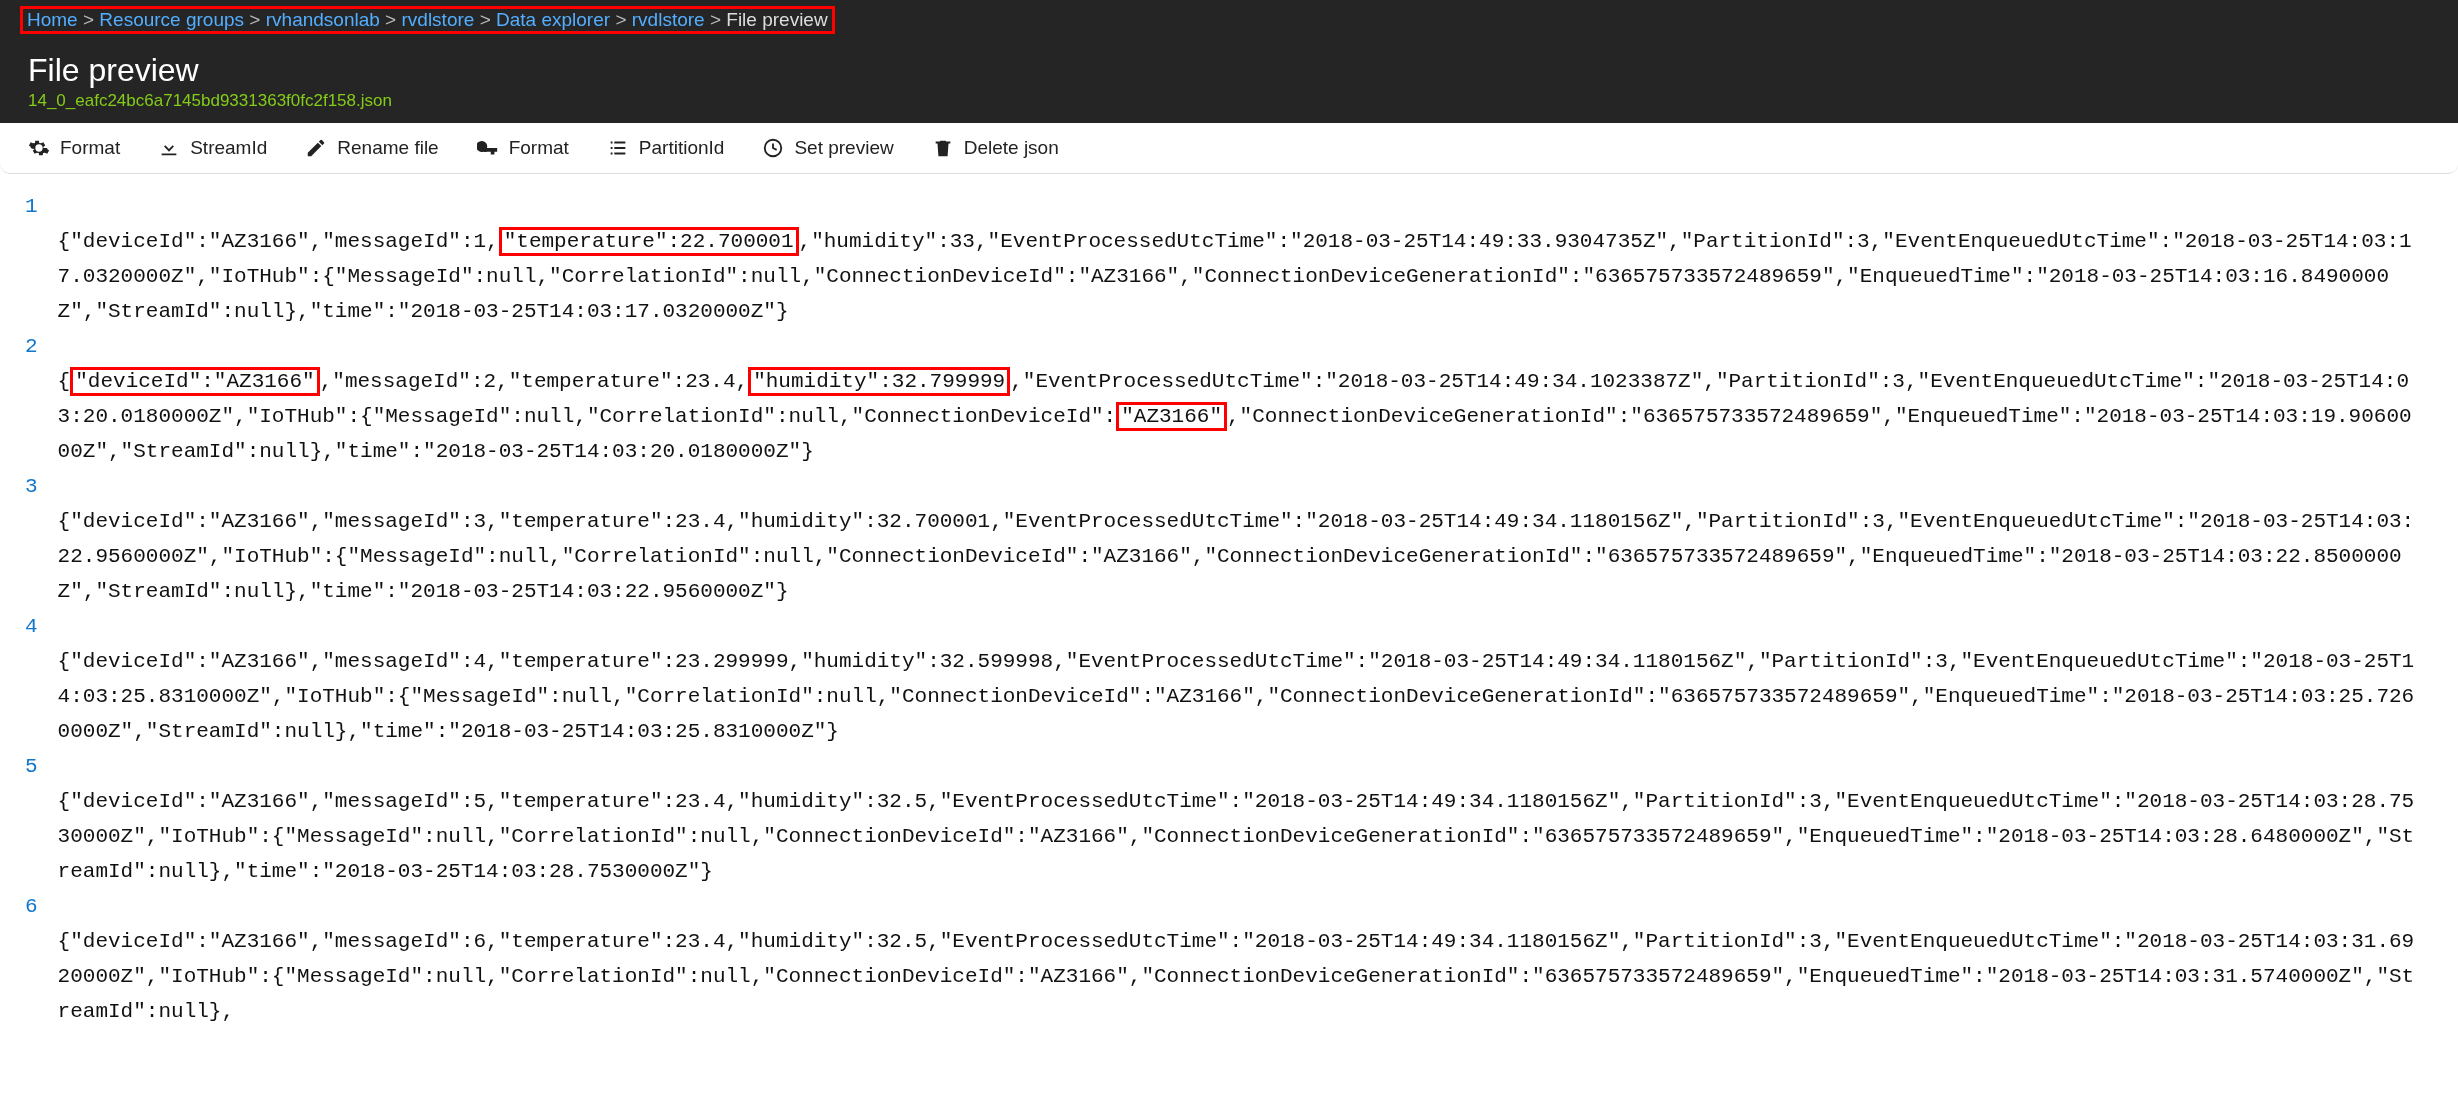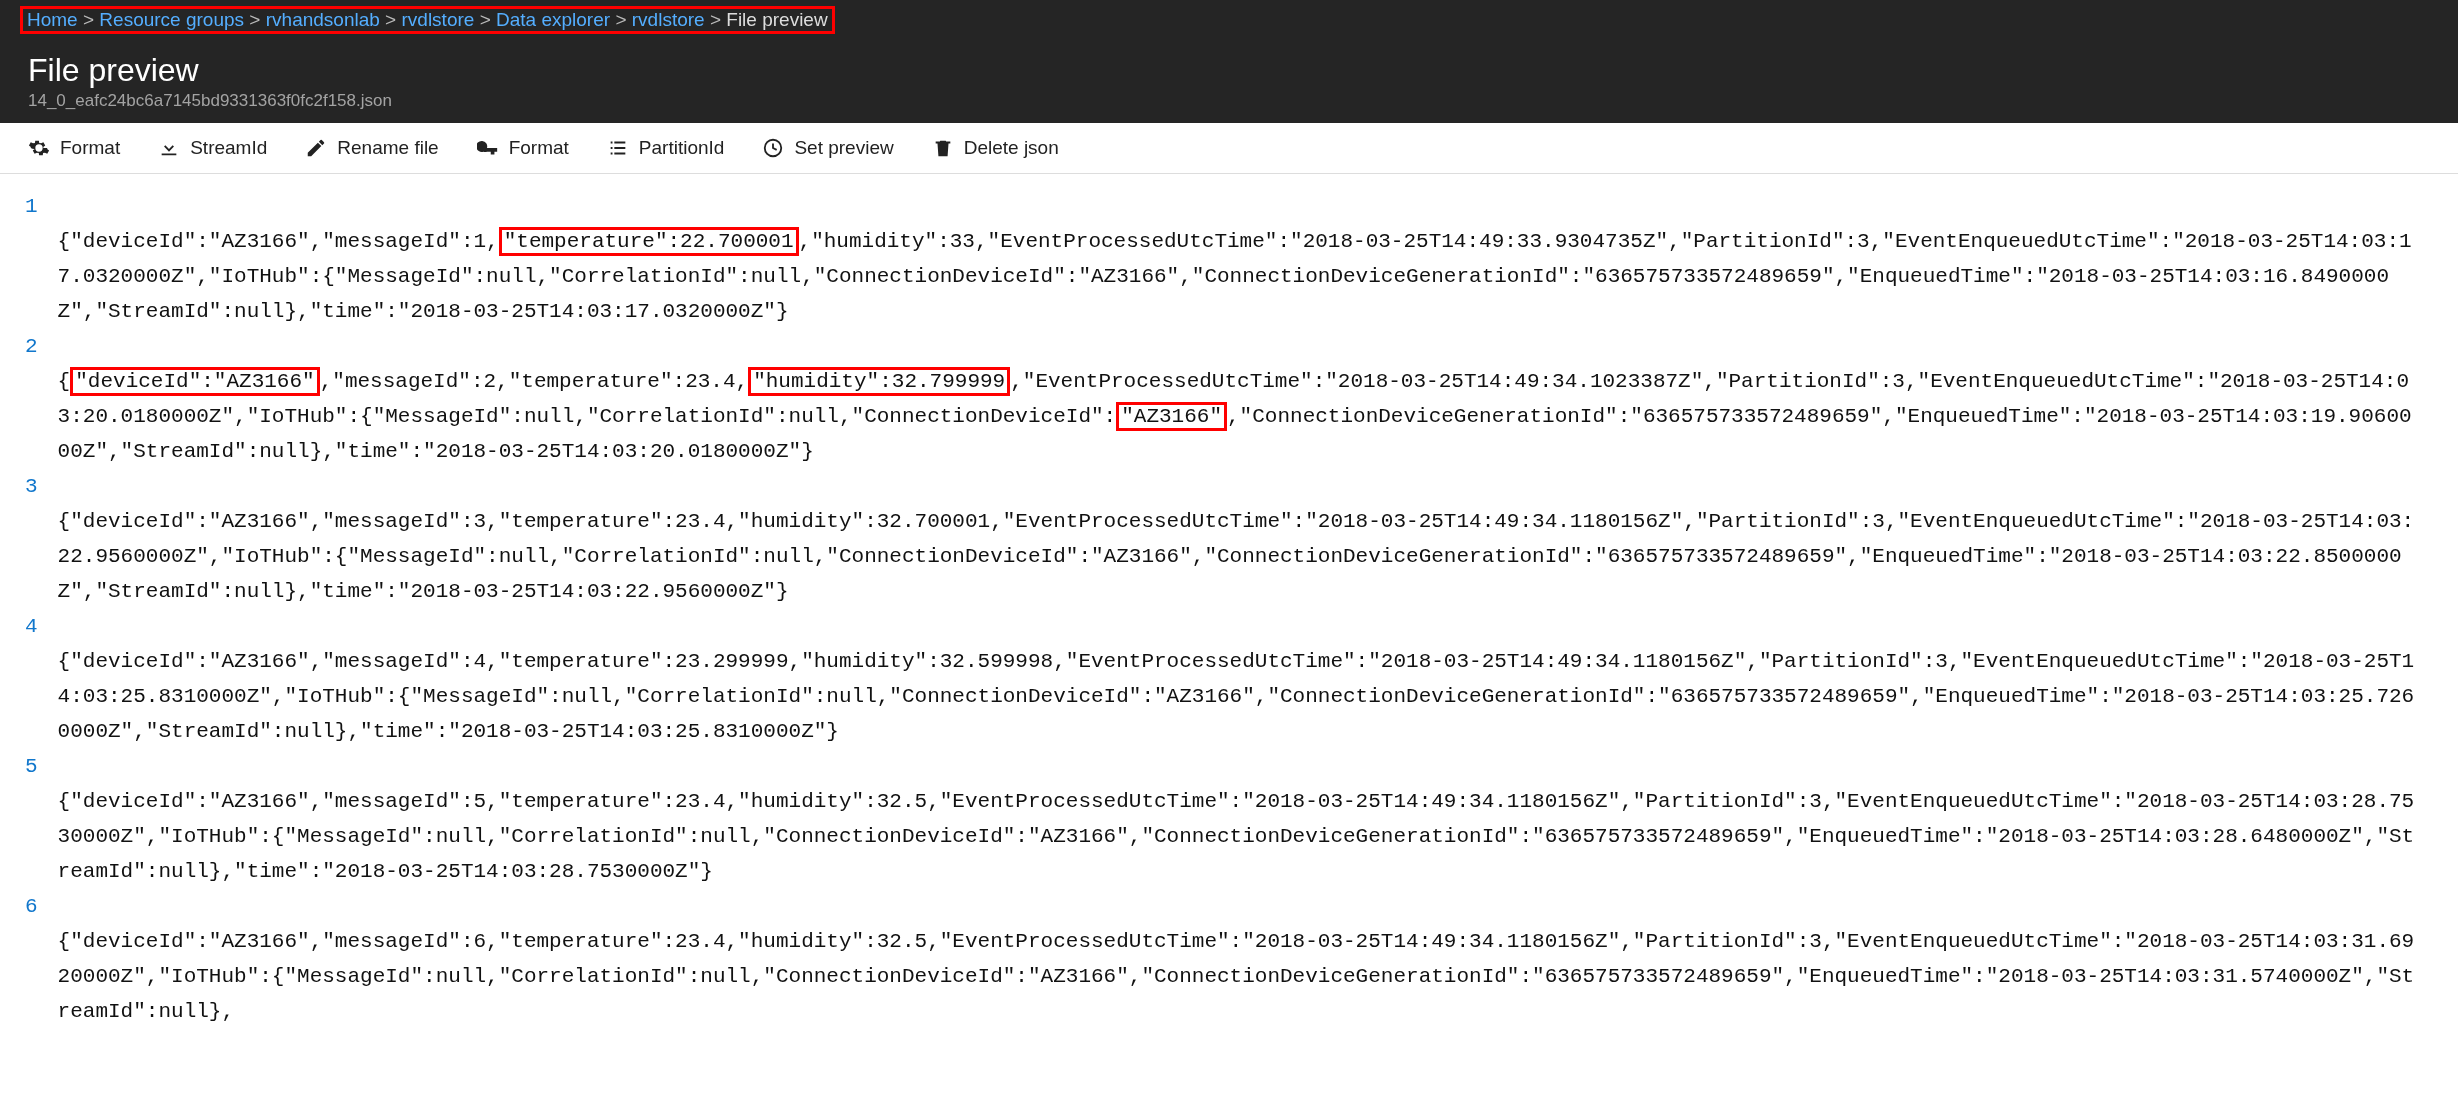--- a/index.html
+++ b/index.html
@@ -26,29 +26,30 @@
   .highlight-red {
     border: 3px solid #ff0000;
     padding: 0 4px;
   }
   .header {
     background: #252525;
     color: #fff;
     padding: 8px 28px 12px 28px;
   }
   .header-title { font-size: 32px; font-weight: 300; }
-  .header-sub   { font-size: 17px; color: #a3a3a3; font-weight: 400; padding-top:2px;}
+  .header-sub   { font-size: 17px; color: #84cc16; font-weight: 400; padding-top:2px;}
   .toolbar {
     display: flex;
     align-items: center;
     gap: 38px;
     padding: 14px 28px;
     font-size: 19px;
     color: #222;
     border-bottom: 1px solid #ddd;
+    border-radius: 10px;
   }
   .toolbar .btn { display: flex; align-items: center; gap: 10px; cursor: pointer; }
   .toolbar .btn svg { width: 22px; height: 22px; }
   .code-area {
     display: flex;
     padding: 15px 0 0 25px;
     font-family: Consolas, "Courier New", monospace;
     font-size: 21px;
     line-height: 35px;
     color: #111;

